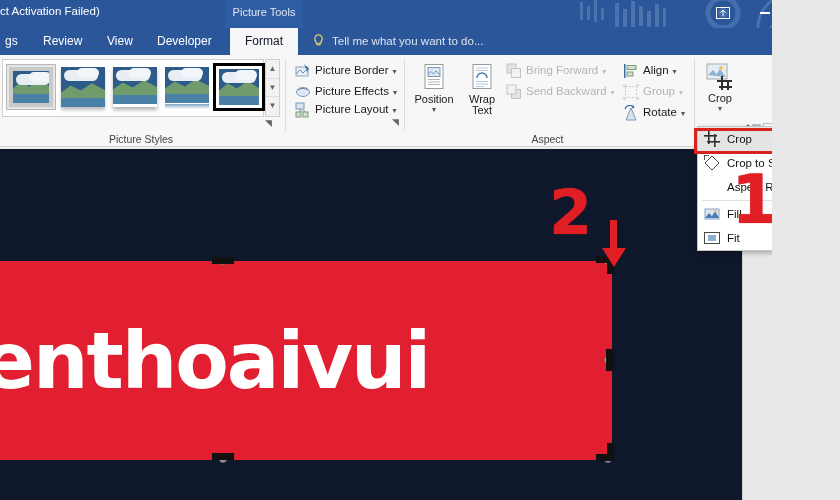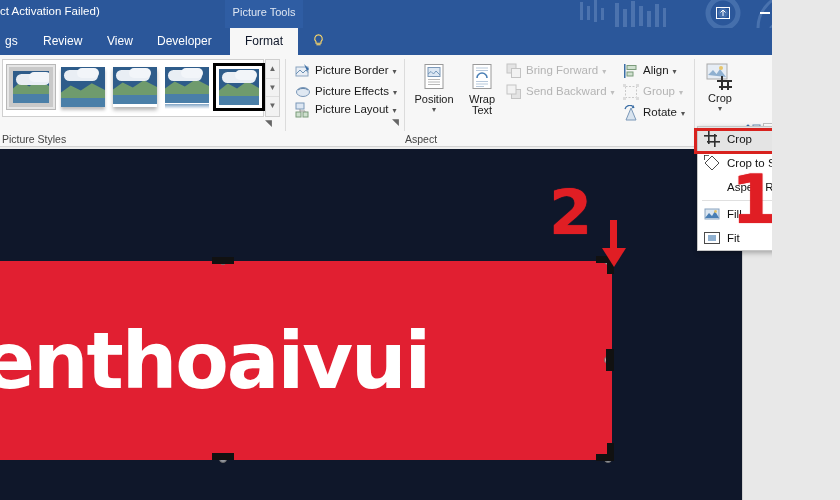--- a/index.html
+++ b/index.html
@@ -49,21 +49,21 @@
   }
   .tellme .bulb{ display:inline-block; vertical-align:-2px; margin-right:5px; }
   .warn-ico{ position:absolute; right:23px; top:6px; }
 
   
   .ribbon{
     position:absolute; left:0; top:55px; width:840px; height:92px;
     background:#f7f7f7; border-bottom:1px solid #d4d4d4;
   }
   .grp-label{
-    position:absolute; bottom:1px; font-size:10.5px; color:#444; text-align:left;
+    position:absolute; bottom:1px; font-size:10.5px; color:#444; text-align:center;
   }
   .grp-sep{ position:absolute; top:4px; width:1px; height:72px; background:#dcdcdc; }
 
   
   .gallery{
     position:absolute; left:2px; top:4px; width:262px; height:58px;
     background:#fff; border:1px solid #cfcfcf;
   }
   .thumb{
     position:absolute; top:5px; width:44px; height:40px; overflow:hidden;
@@ -226,20 +226,21 @@
     <div class="tab" style="left:32px">Review</div>
     <div class="tab" style="left:96px">View</div>
     <div class="tab" style="left:146px">Developer</div>
     <div class="tab active" style="left:230px;width:68px;text-align:center;padding:0">Format</div>
 
     <div class="tellme">
       <svg class="bulb" width="11" height="13" viewBox="0 0 11 13">
         <path d="M5.5 0.7 A4 4 0 0 1 8 7.6 L8 9.2 L3 9.2 L3 7.6 A4 4 0 0 1 5.5 0.7 Z" fill="none" stroke="#ffd966" stroke-width="1.1"></path>
         <rect x="3.4" y="10.2" width="4.2" height="1.1" fill="#ffd966"></rect>
       </svg>
+      <span>Tell me what you want to do...</span>
     </div>
 
     <svg class="warn-ico" width="16" height="15" viewBox="0 0 16 15">
       <path d="M8 0.8 L15.4 14 L0.6 14 Z" fill="#f0b323" stroke="#c08b12" stroke-width="0.8"></path>
       <rect x="7.2" y="5" width="1.7" height="5" fill="#5a3d00"></rect>
       <rect x="7.2" y="11" width="1.7" height="1.7" fill="#5a3d00"></rect>
     </svg>
   </div>
 
   <div class="ribbon">

